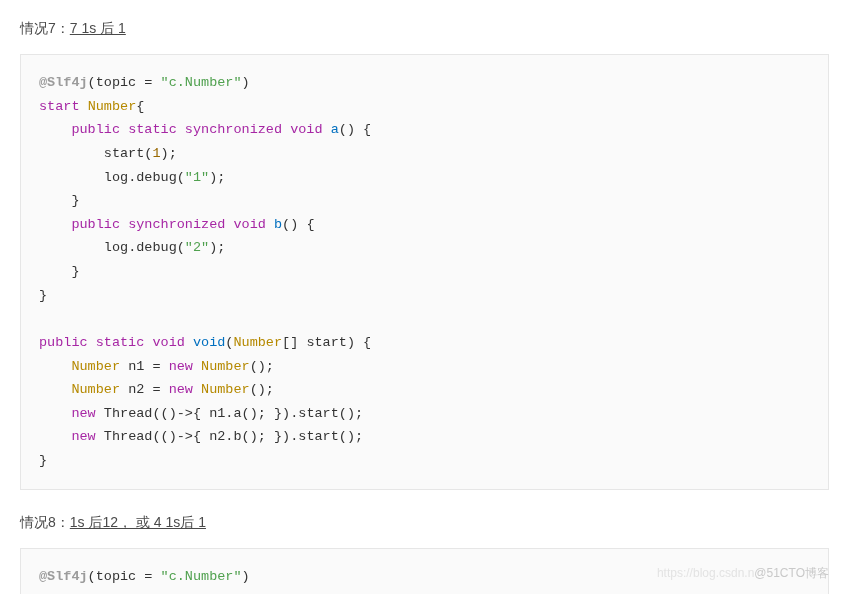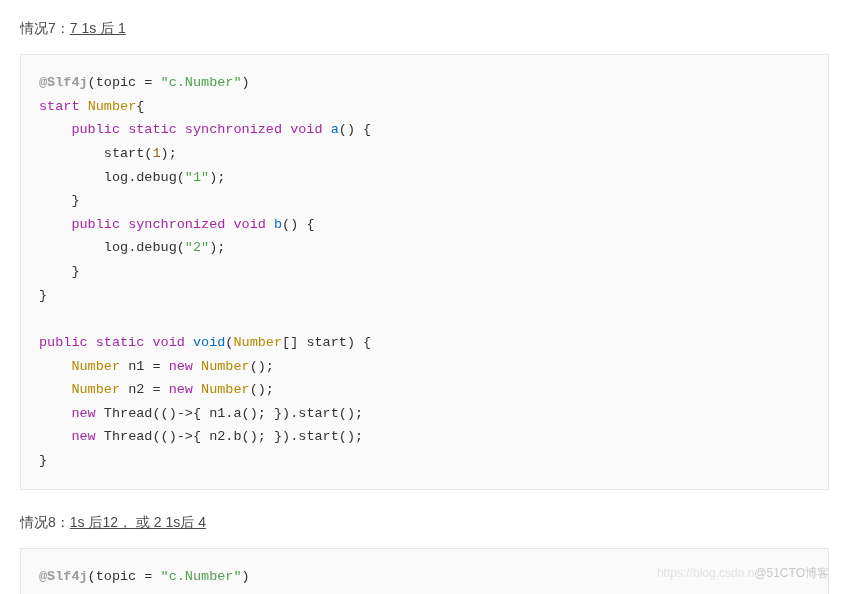--- a/index.html
+++ b/index.html
@@ -67,20 +67,20 @@
 }
 
 <span class="c-kw">public</span> <span class="c-kw">static</span> <span class="c-kw">void</span> <span class="c-fn">void</span>(<span class="c-type">Number</span>[] <span>start</span>) {
     <span class="c-type">Number</span> <span>n1</span> = <span class="c-kw">new</span> <span class="c-type">Number</span>();
     <span class="c-type">Number</span> <span>n2</span> = <span class="c-kw">new</span> <span class="c-type">Number</span>();
     <span class="c-kw">new</span> <span>Thread</span>(()-&gt;{ <span>n1</span>.<span>a</span>(); }).<span>start</span>();
     <span class="c-kw">new</span> <span>Thread</span>(()-&gt;{ <span>n2</span>.<span>b</span>(); }).<span>start</span>();
 }</pre>
 
 <p class="heading">
-  <span>情况8：</span><span class="underline">1s 后12， 或 2 1s后 4</span>
+  <span>情况8：</span><span class="underline">1s 后12， 或 4 1s后 1</span>
 </p>
 
 <pre class="code-block" style="margin-bottom:0;"><span class="c-anno">@Slf4j</span>(<span>topic</span> = <span class="c-str">"c.Number"</span>)</pre>
 
 <div class="watermark">
   <span class="faded">https://blog.csdn.n</span><span>@51CTO博客</span>
 </div>
 
 </body></html>

